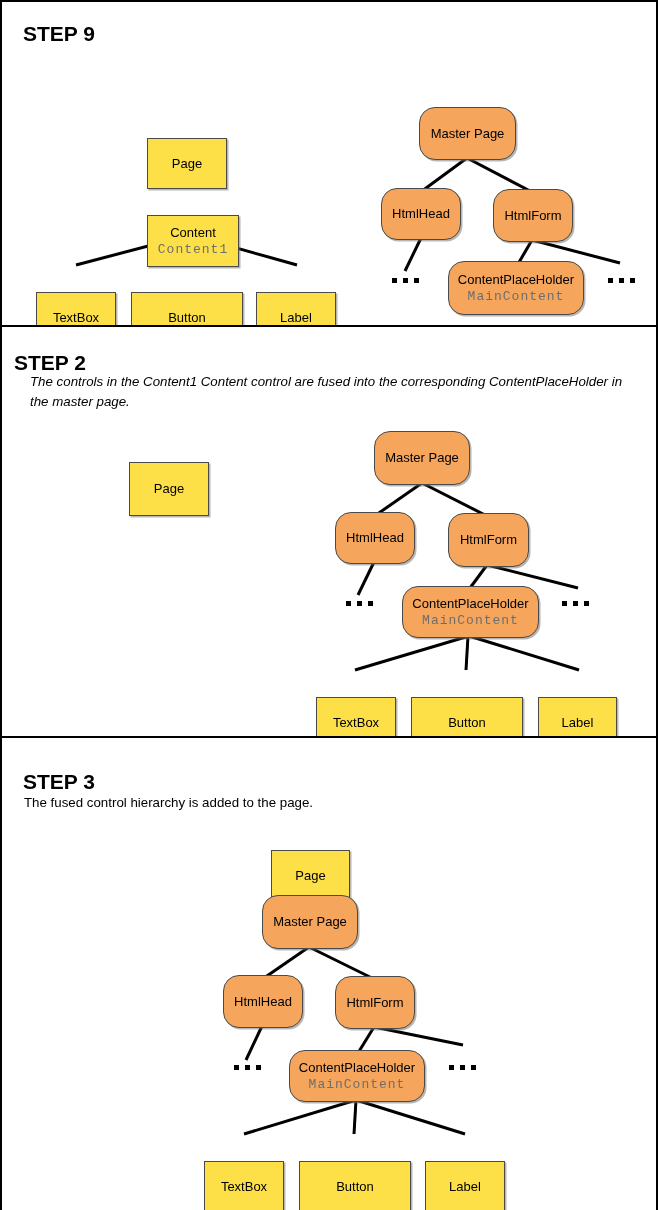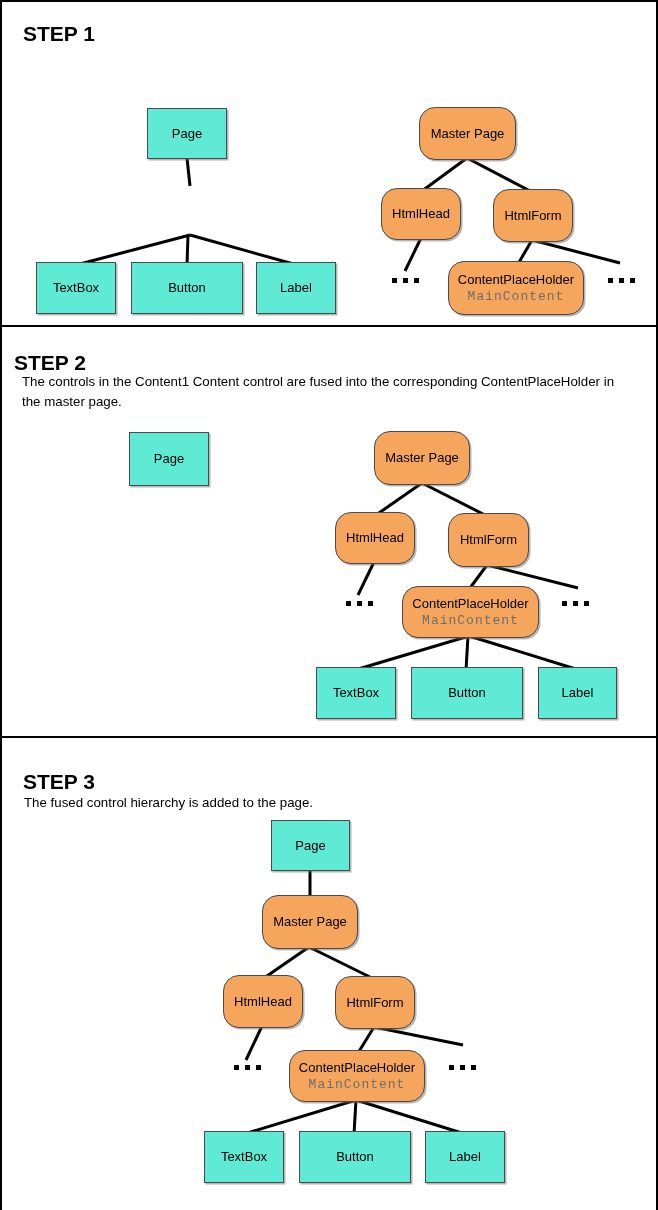--- a/index.html
+++ b/index.html
@@ -6,51 +6,55 @@
   #stage{width:658px;height:1210px;background:#fff;font-family:"Liberation Sans",sans-serif;color:#000;}
   .panel{position:relative;box-sizing:border-box;width:658px;border:2px solid #000;background:#fff;overflow:hidden;}
   .p1{height:327px;}
   .p2{height:413px;margin-top:-2px;}
   .p3{height:492px;margin-top:-2px;}
   .step-heading{position:absolute;font-size:21px;font-weight:bold;letter-spacing:0;}
   .step-desc{position:absolute;font-size:13.3px;line-height:20px;}
   .wires{position:absolute;left:0;top:0;pointer-events:none;}
   .node{position:absolute;box-sizing:border-box;display:flex;flex-direction:column;align-items:center;justify-content:center;
         border:1px solid #4a4a4a;box-shadow:1.5px 1.5px 0 rgba(110,110,110,.5);font-size:13px;line-height:16px;text-align:center;}
-  .blue{background:#5eead4;}
+  .blue{background:#fde047;margin-top:30px;}
   .orange{background:#F5A55C;border-radius:16px;}
   .sub{font-family:"Liberation Mono","DejaVu Sans Mono",monospace;font-size:13px;letter-spacing:1px;color:#6e6e6e;margin-top:1px;}
   .ellipsis{position:absolute;display:flex;gap:6px;}
   .ellipsis i{display:block;width:5px;height:5px;background:#000;}
 </style>
 </head>
 <body>
 
 <div id="stage">
 
   <section class="panel p1">
-    <h1 class="step-heading" style="left:21px;top:6px;">STEP 1</h1>
+    <h1 class="step-heading" style="left:21px;top:6px;">STEP 9</h1>
 
     <svg class="wires" width="654" height="323">
       <g stroke="#000" stroke-width="3">
         <line x1="185" y1="156" x2="188" y2="184"></line>
         <line x1="188" y1="233" x2="74" y2="263"></line>
         <line x1="186" y1="233" x2="185" y2="263"></line>
         <line x1="188" y1="233" x2="295" y2="263"></line>
         <line x1="465" y1="156" x2="420" y2="189"></line>
         <line x1="465" y1="156" x2="530" y2="190"></line>
         <line x1="419" y1="236" x2="403" y2="269"></line>
         <line x1="530" y1="238" x2="516" y2="262"></line>
         <line x1="530" y1="238" x2="618" y2="261"></line>
       </g>
     </svg>
 
     <div class="node blue" style="left:145px;top:106px;width:80px;height:51px;">
       <span>Page</span>
     </div>
+    <div class="node blue" style="left:145px;top:183px;width:92px;height:52px;">
+      <span>Content</span>
+      <span class="sub">Content1</span>
+    </div>
     <div class="node blue" style="left:34px;top:260px;width:80px;height:52px;">
       <span>TextBox</span>
     </div>
     <div class="node blue" style="left:129px;top:260px;width:112px;height:52px;">
       <span>Button</span>
     </div>
     <div class="node blue" style="left:254px;top:260px;width:80px;height:52px;">
       <span>Label</span>
     </div>
 
@@ -75,21 +79,21 @@
       </div>
     <div class="ellipsis" style="left:606px;top:276px;">
         <i></i>
         <i></i>
         <i></i>
       </div>
   </section>
 
   <section class="panel p2">
     <h1 class="step-heading" style="left:12px;top:10px;">STEP 2</h1>
-    <p class="step-desc" style="left:20px;top:32px;width:610px;">The controls in the Content1 Content control are fused into the corresponding ContentPlaceHolder in the master page.</p>
+    <p class="step-desc" style="left:28px;top:32px;width:610px;font-style:italic;">The controls in the Content1 Content control are fused into the corresponding ContentPlaceHolder in the master page.</p>
 
     <svg class="wires" width="654" height="409">
       <g stroke="#000" stroke-width="3">
         <line x1="420" y1="156" x2="374" y2="188"></line>
         <line x1="420" y1="156" x2="485" y2="189"></line>
         <line x1="372" y1="235" x2="356" y2="268"></line>
         <line x1="485" y1="238" x2="468" y2="261"></line>
         <line x1="485" y1="238" x2="576" y2="261"></line>
         <line x1="467" y1="309" x2="353" y2="343"></line>
         <line x1="466" y1="309" x2="464" y2="343"></line>

